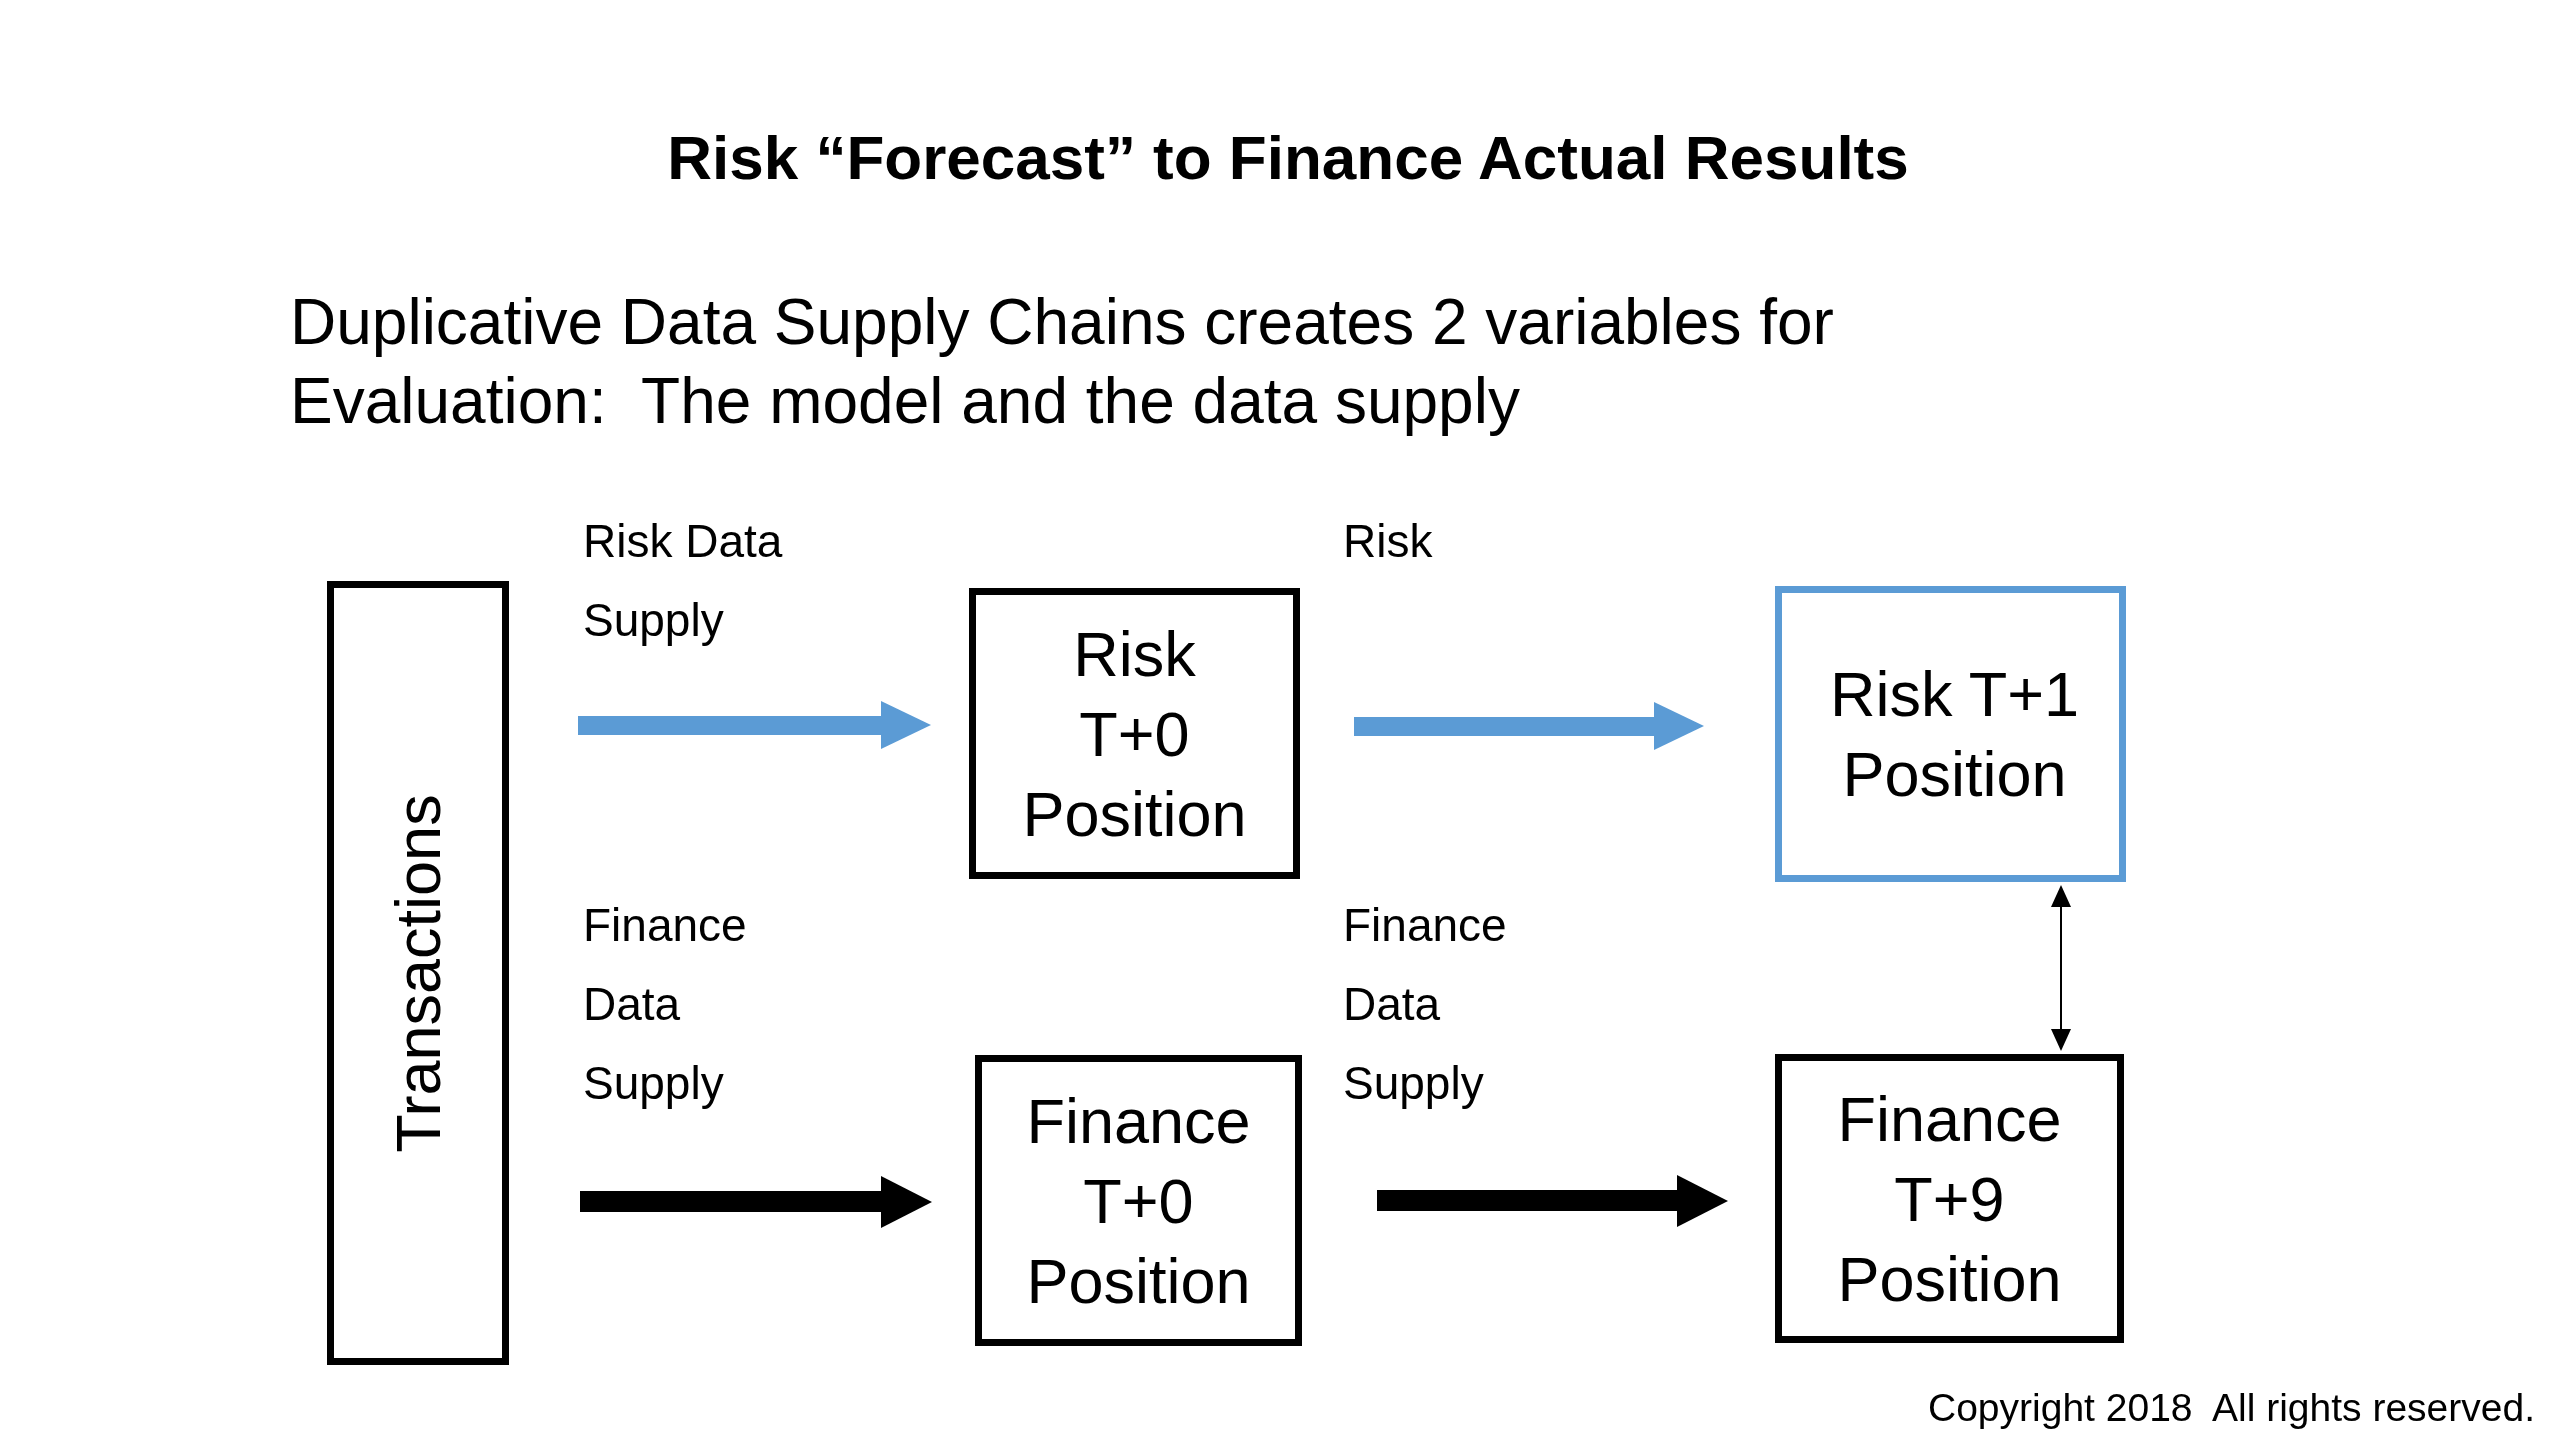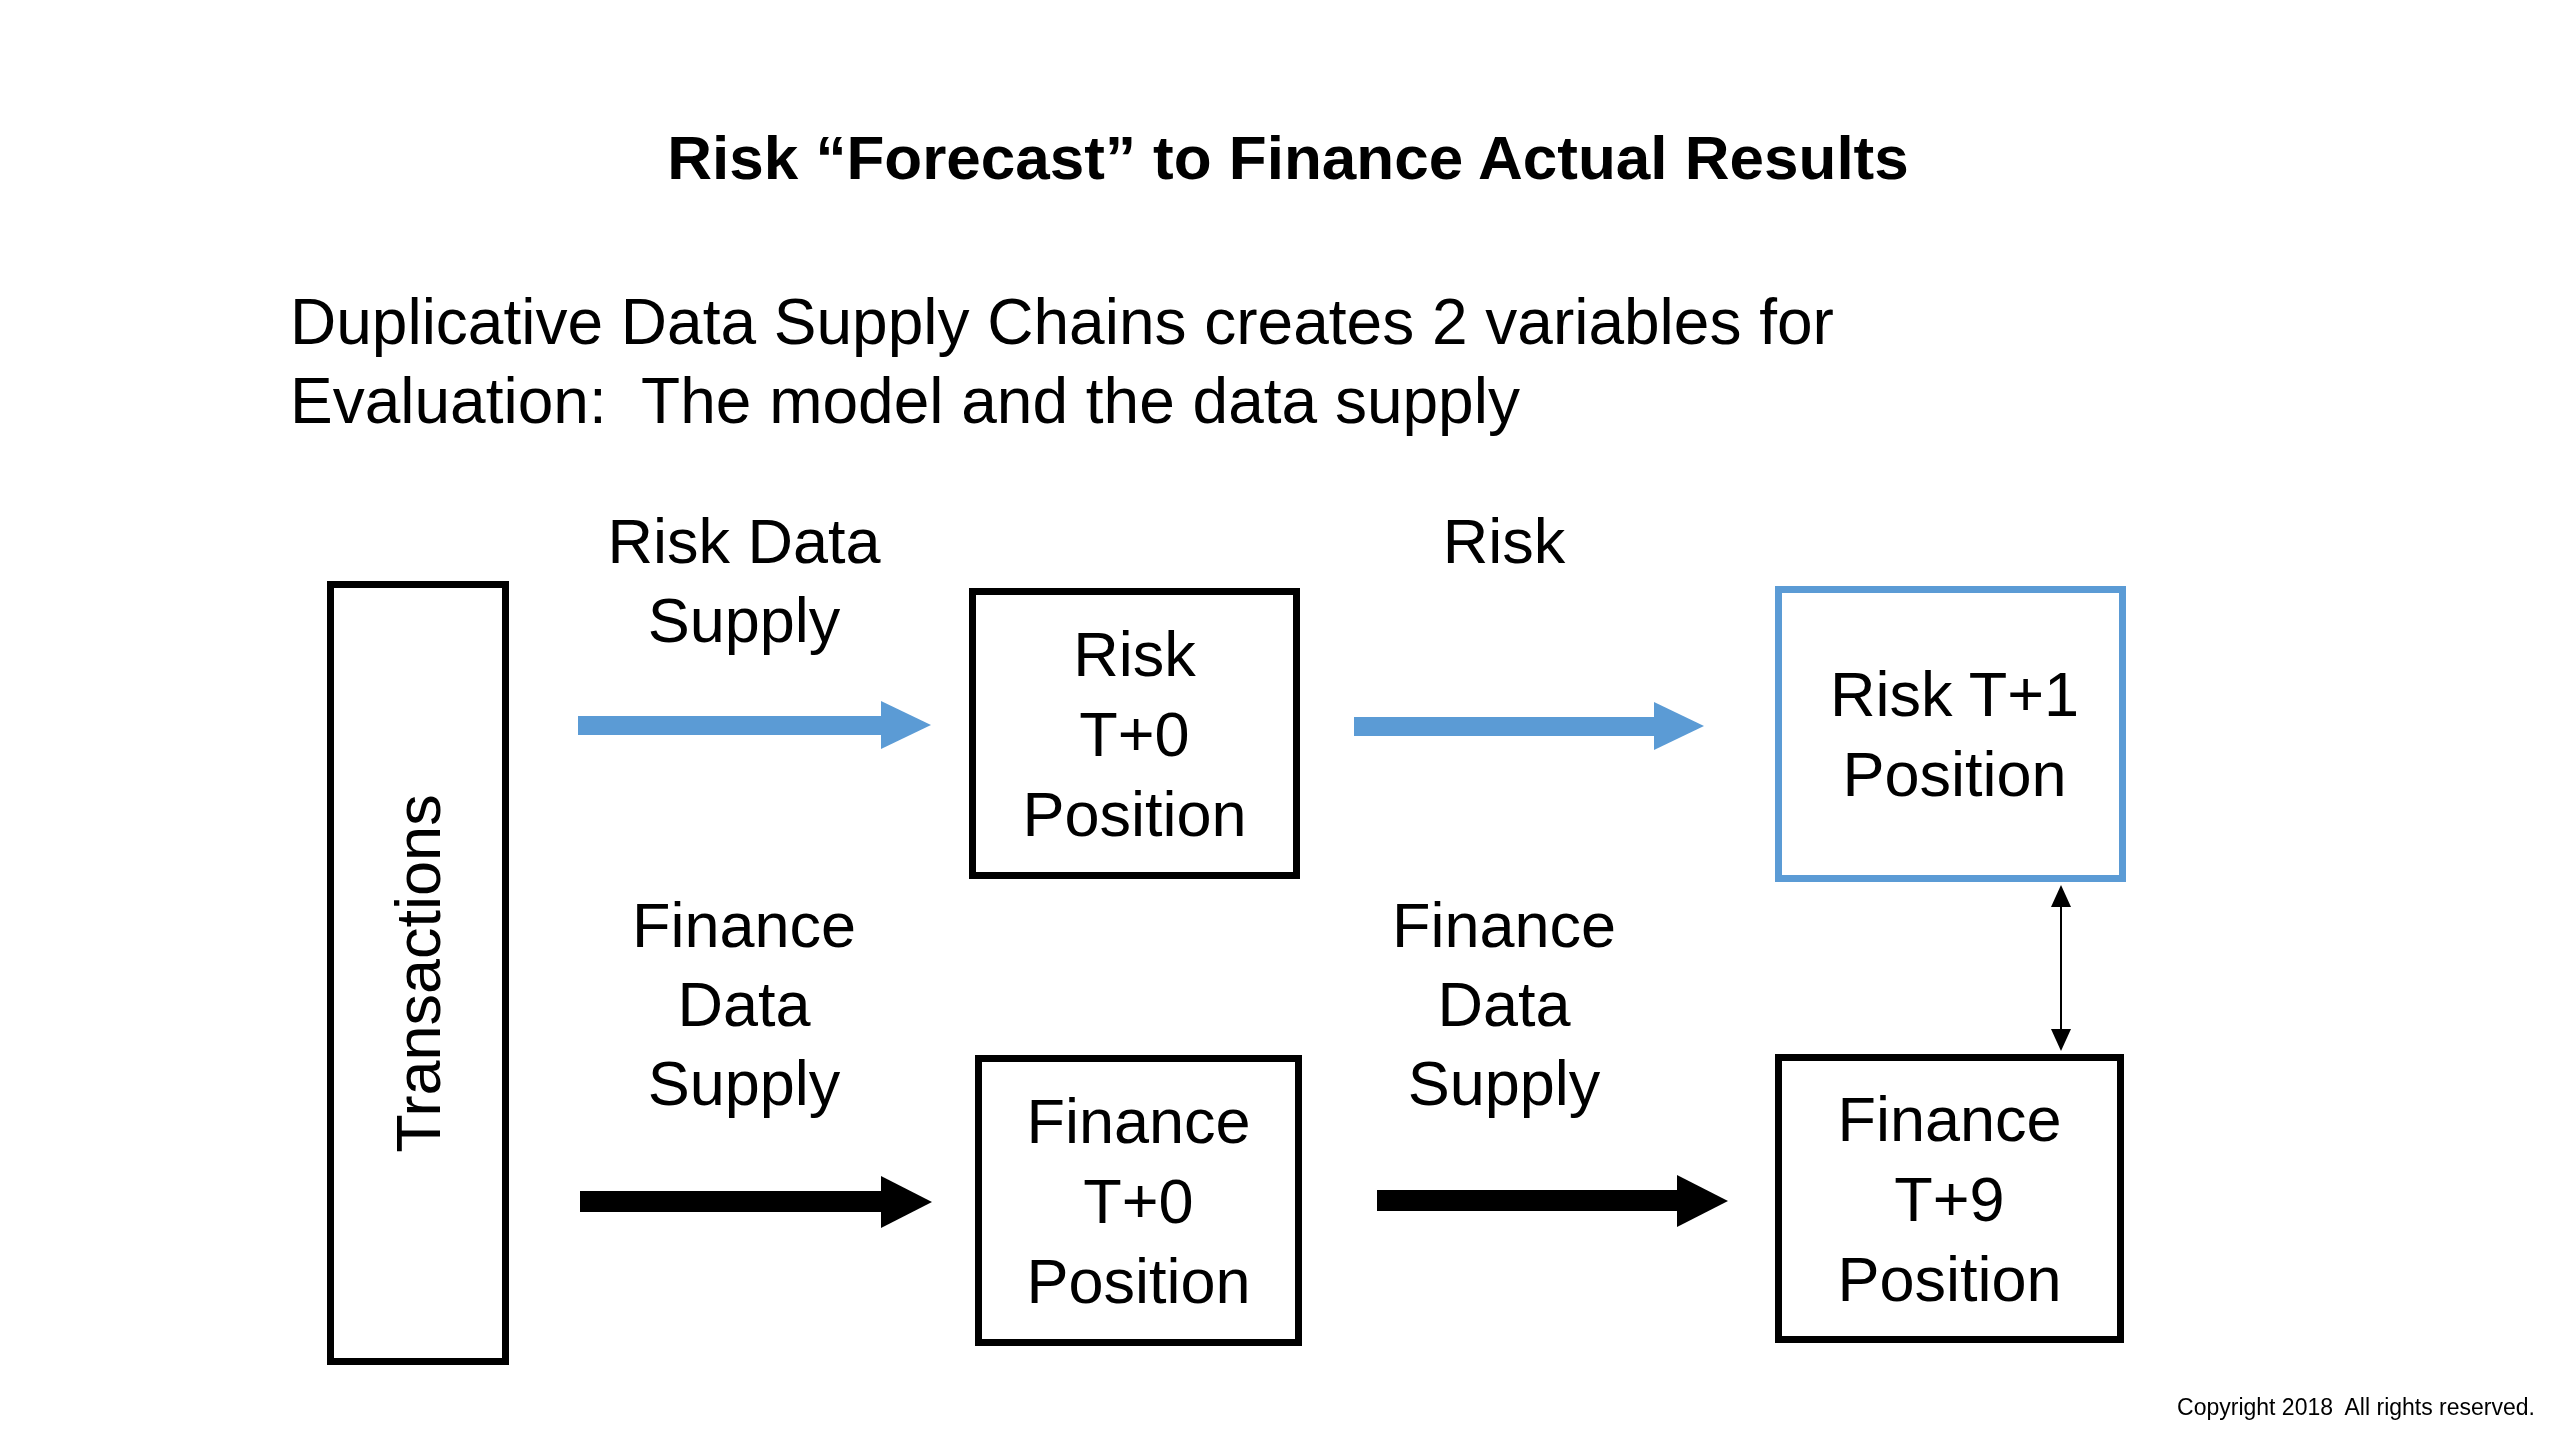--- a/index.html
+++ b/index.html
@@ -18,22 +18,22 @@
     text-align:center;white-space:pre-wrap;
   }
   .subtitle{
     left:290px;top:283px;width:1739px;
     font-size:64px;line-height:79px;
     text-align:left;
   }
   .subtitle .sub-line{white-space:pre-wrap;}
   .dlabel{
     width:322px;
-    font-size:63px;line-height:79px;
-    text-align:center;
+    font-size:46px;line-height:79px;
+    text-align:left;
   }
   .box{
     box-sizing:border-box;
     display:flex;flex-direction:column;
     align-items:center;justify-content:center;
     background:#ffffff;
     text-align:center;
   }
   .black-box{border:7px solid #000000;}
   .blue-box{border:7.7px solid #5B9BD5;}
@@ -50,21 +50,21 @@
   .shaft-blue{background:#5B9BD5;}
   .shaft-black{background:#000000;}
   .varrow{width:26px;height:166px;}
   .varrow-line{position:absolute;left:11.6px;top:16.7px;bottom:16.7px;width:2.6px;background:#000000;}
   .varrow-head-up{position:absolute;left:2.6px;top:0;width:0;height:0;
     border-left:10.3px solid transparent;border-right:10.3px solid transparent;border-bottom:22px solid #000000;}
   .varrow-head-down{position:absolute;left:2.6px;bottom:0;width:0;height:0;
     border-left:10.3px solid transparent;border-right:10.3px solid transparent;border-top:22px solid #000000;}
   .copyright{
     right:41px;top:1390px;
-    font-size:23px;line-height:35px;
+    font-size:39px;line-height:35px;
     text-align:right;white-space:pre-wrap;
   }
 </style>
 </head>
 <body>
 
 <div class="slide">
 
   <div class="abs slide-title">Risk “Forecast” to Finance Actual Results</div>
 

